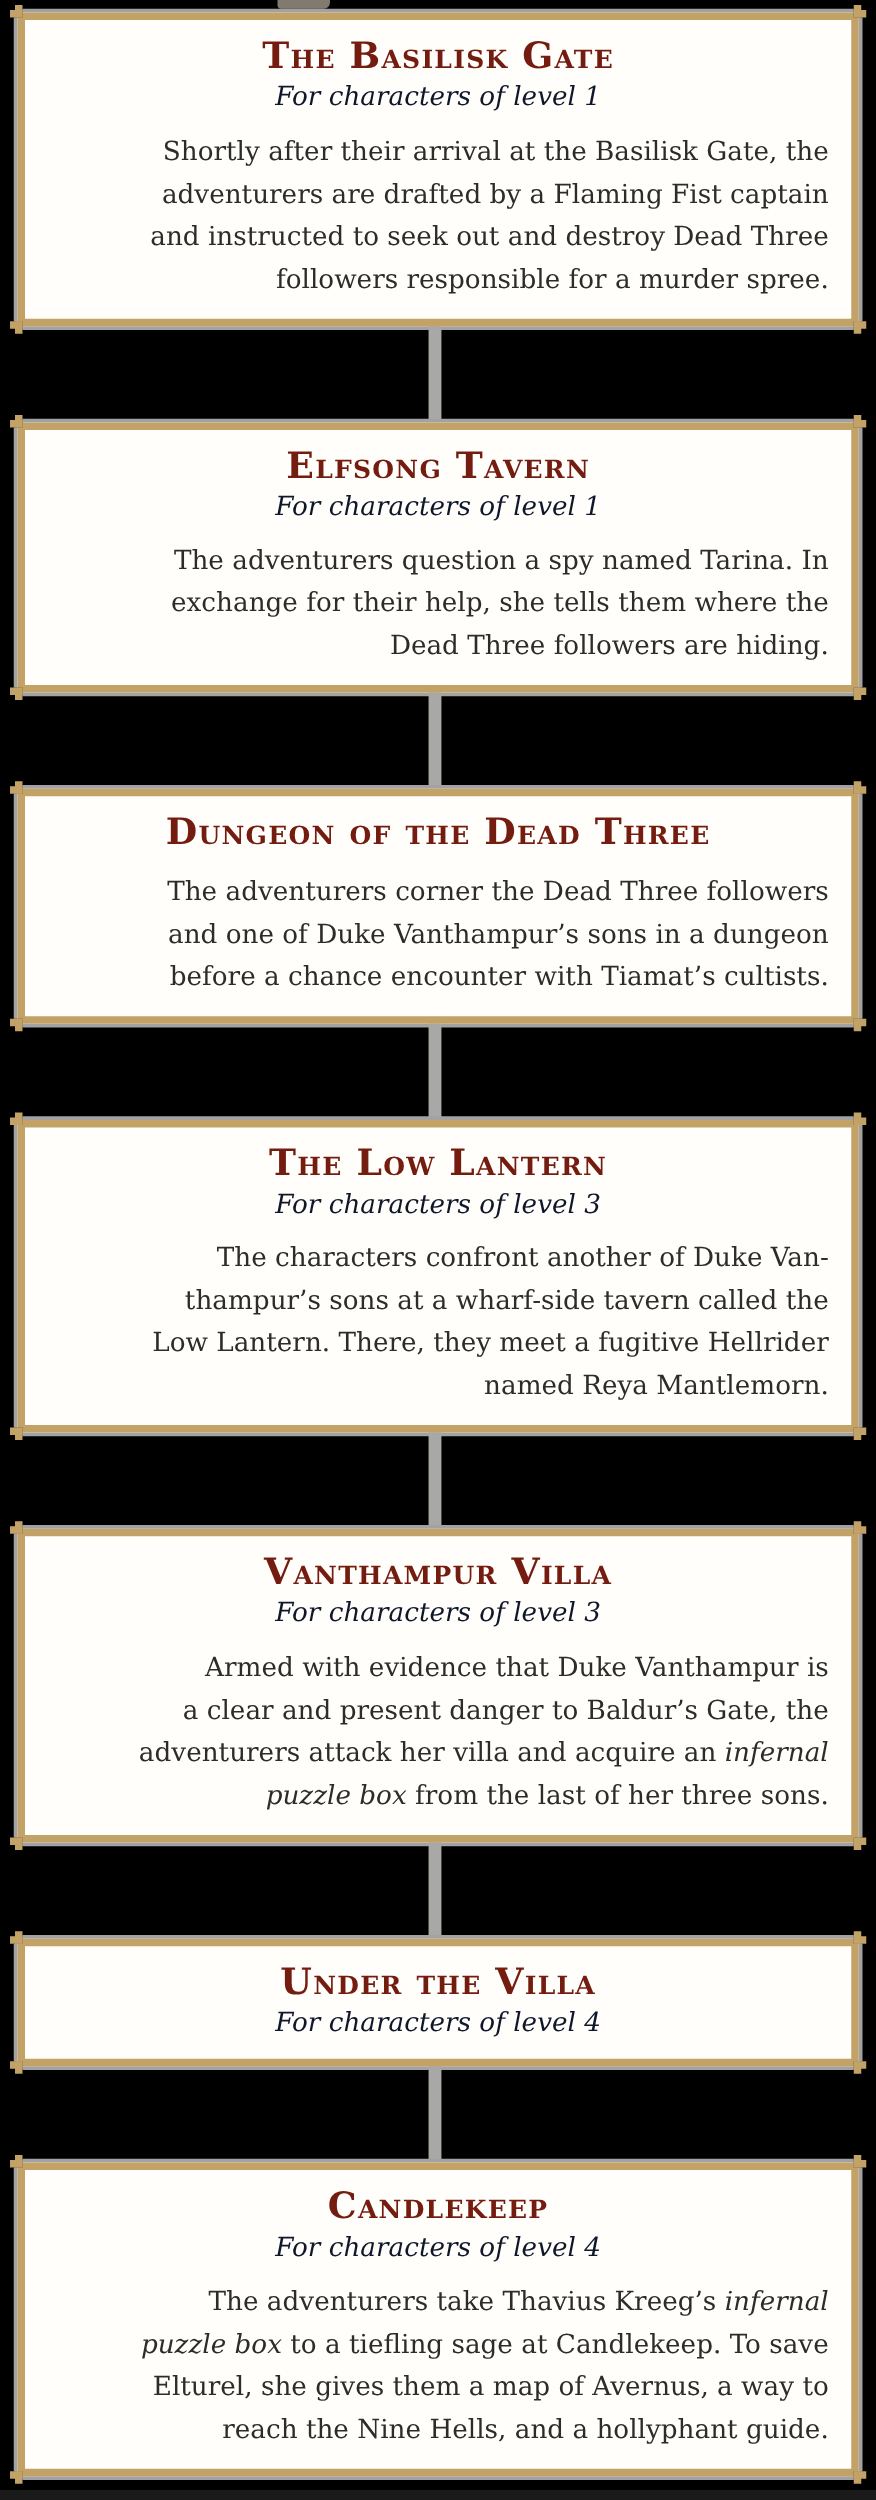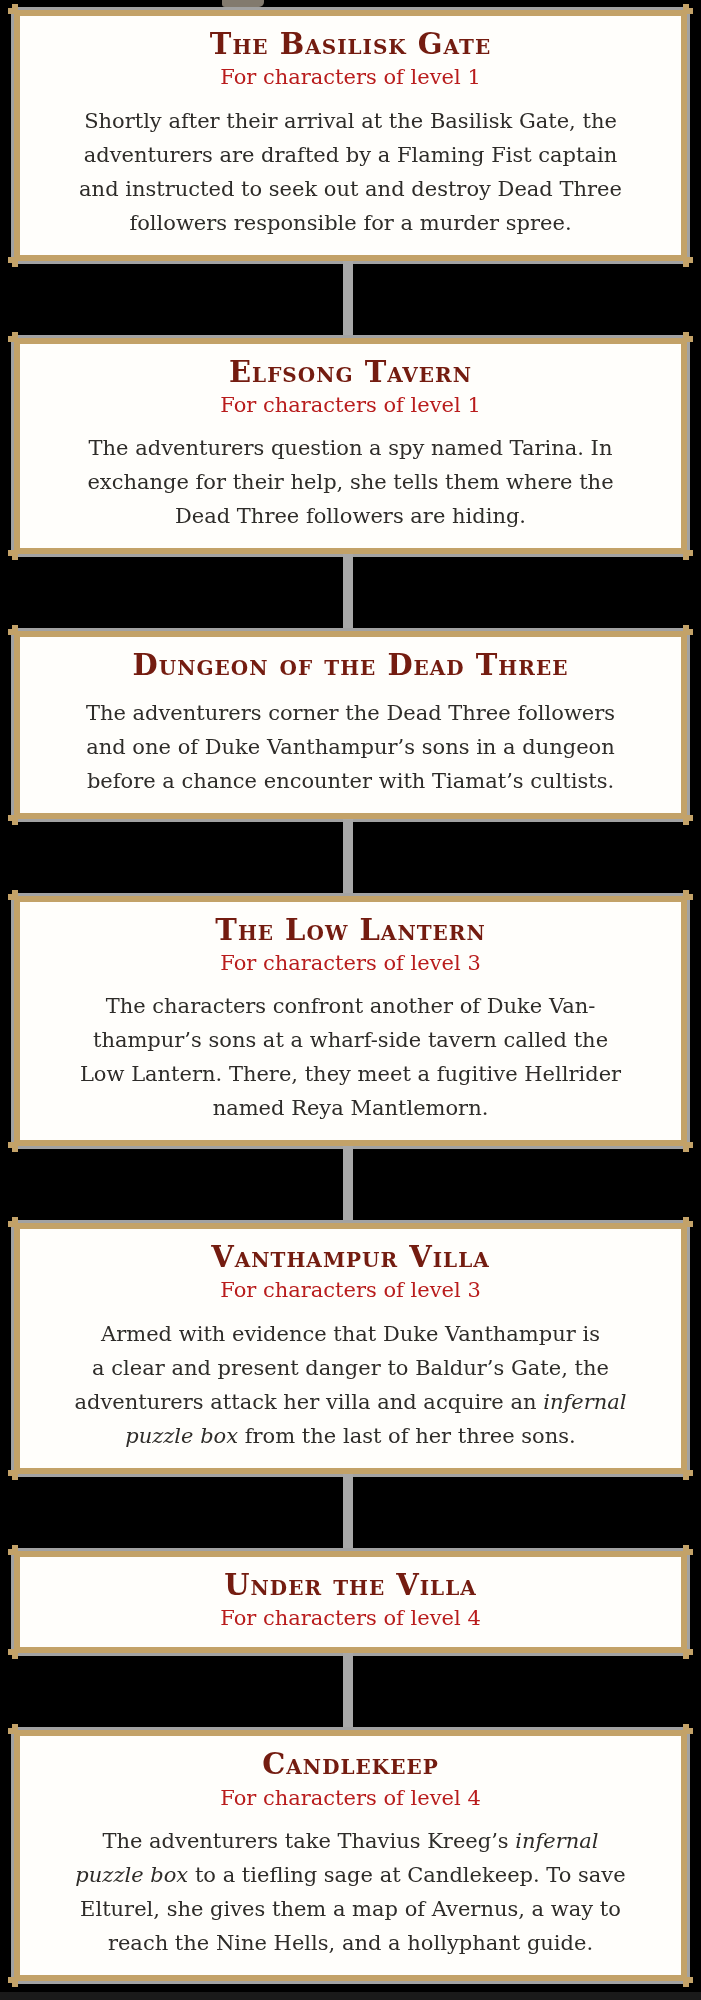--- a/index.html
+++ b/index.html
@@ -42,28 +42,29 @@
   .corner.bl{bottom:-12px;left:-12px;border-right:6px solid var(--gold);border-top:6px solid var(--gold);}
   .corner.br{bottom:-12px;right:-12px;border-left:6px solid var(--gold);border-top:6px solid var(--gold);}
   .title{
     font-size:29px;font-weight:bold;
     font-variant:small-caps;
     letter-spacing:1px;
     color:var(--maroon);
     line-height:1.25;
   }
   .subtitle{
+    font-style:italic;
     font-size:21px;
-    color:#b91c1c;
+    color:#0f172a;
     line-height:1.3;
     margin-top:2px;
   }
   .body{
     margin-top:12px;
-    text-align:center;
+    text-align:right;
     font-size:21px;
     line-height:34px;
     color:var(--ink);
     padding:0 2px;
   }
   .body em{font-style:italic;}
   .connector{
     flex:1 1 auto;
     min-height:44px;
     align-self:center;

